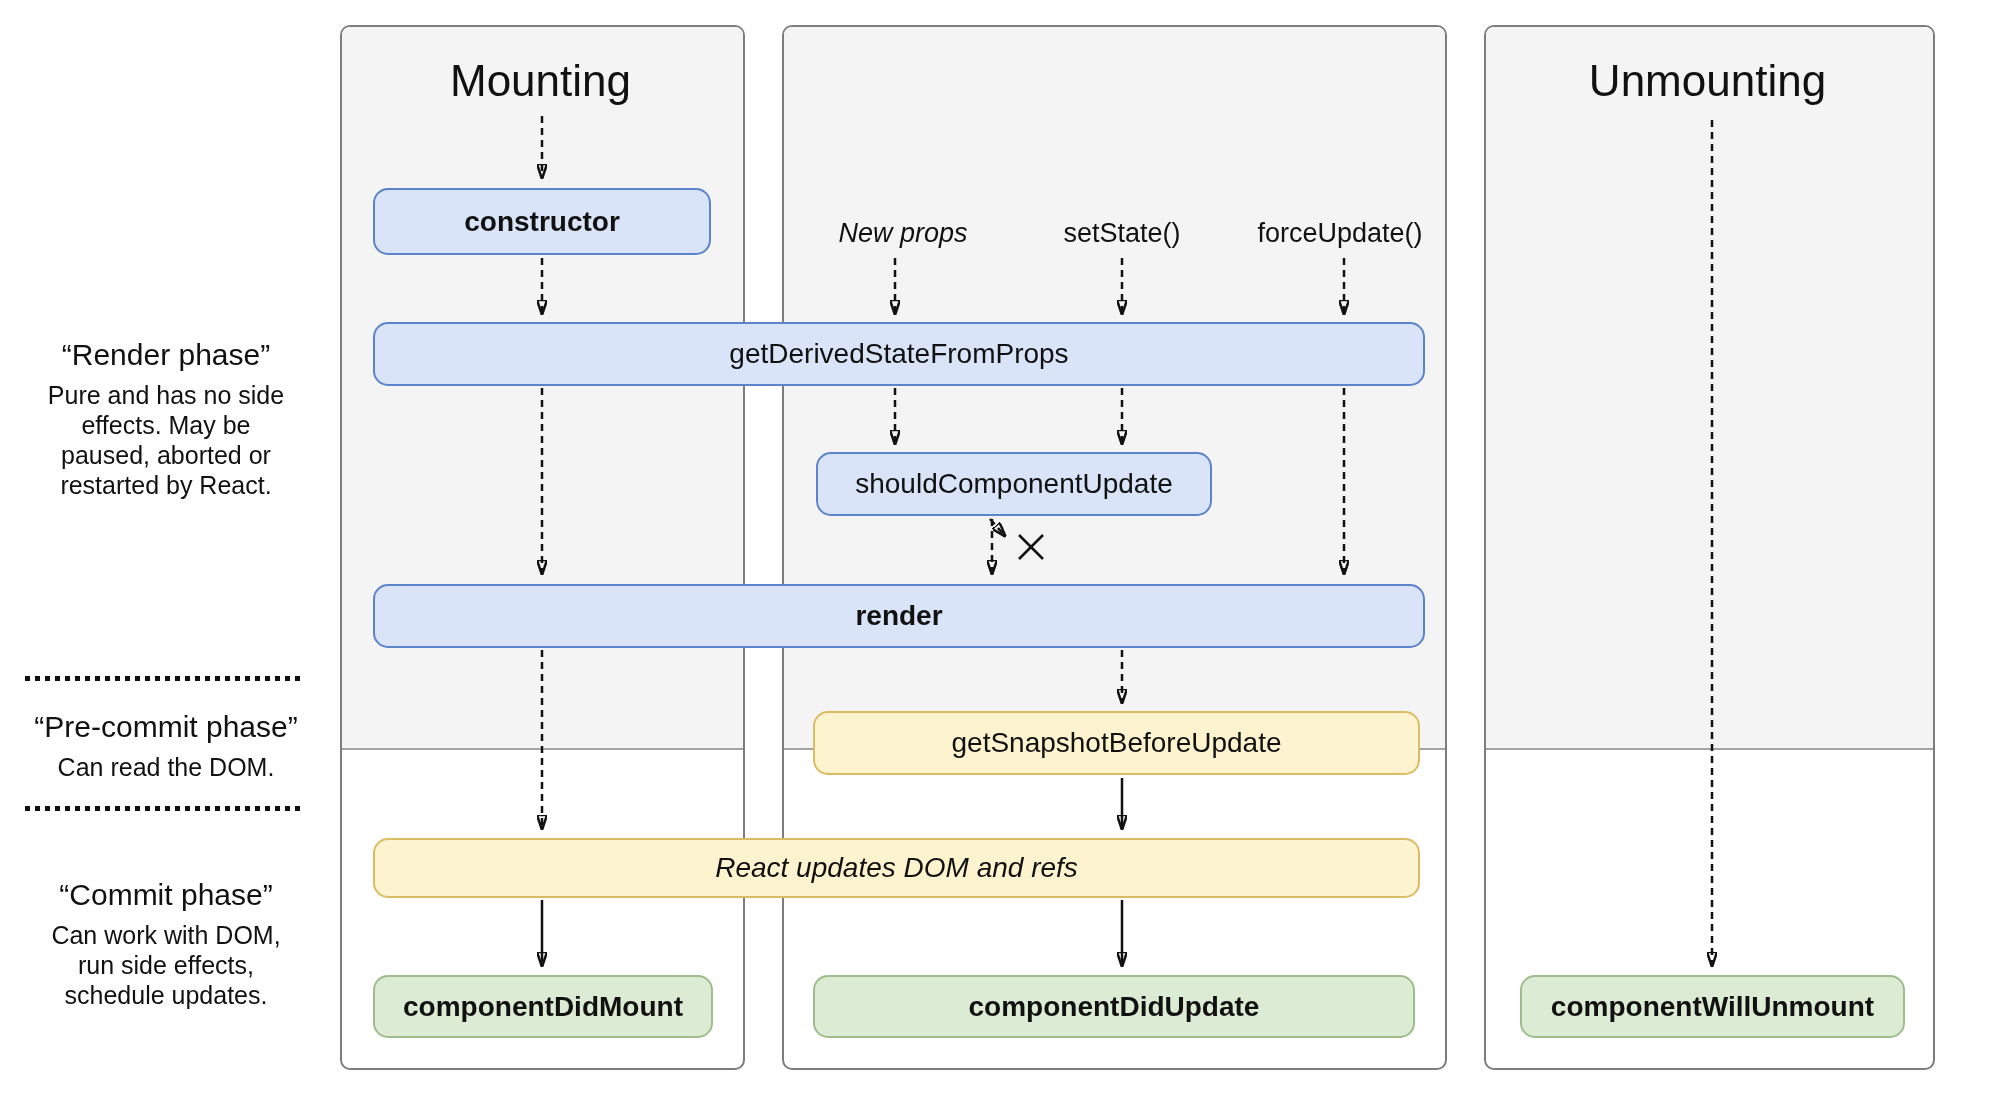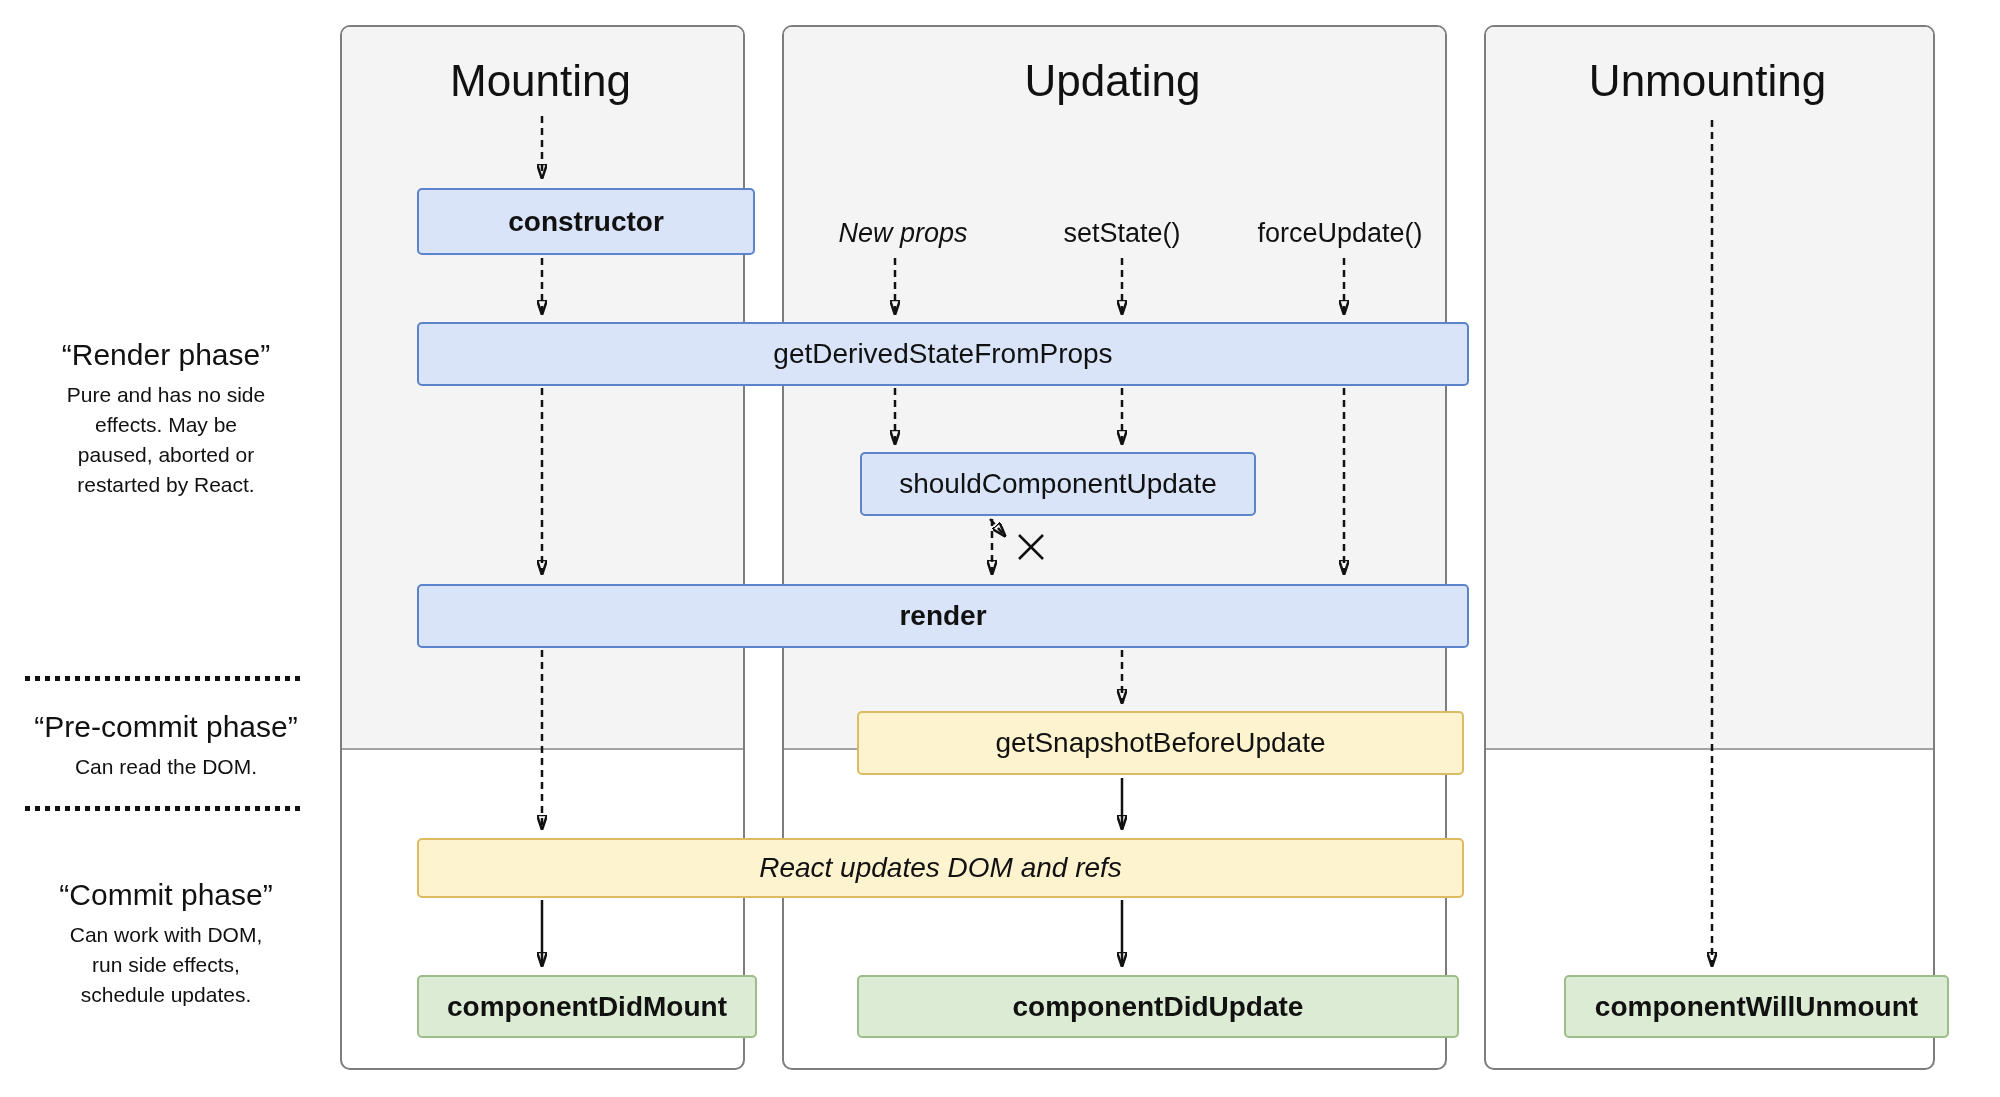--- a/index.html
+++ b/index.html
@@ -30,41 +30,41 @@
     background:var(--panel-bg);
     border-bottom:2px solid var(--panel-divider);
     border-radius:8px 8px 0 0;
   }
   .panel-title{
     position:absolute;top:30px;left:0;right:4px;text-align:center;
     font-size:44px;line-height:1.1;font-weight:400;
   }
   .node{
     position:absolute;display:flex;align-items:center;justify-content:center;
-    border-radius:5px;box-sizing:border-box;font-size:28px;
-    border:2px solid;z-index:3;margin-left:44px;
+    border-radius:15px;box-sizing:border-box;font-size:28px;
+    border:2px solid;z-index:3;
   }
   .node.blue{background:var(--box-blue-bg);border-color:var(--box-blue-border);}
   .node.yellow{background:var(--box-yellow-bg);border-color:var(--box-yellow-border);}
   .node.green{background:var(--box-green-bg);border-color:var(--box-green-border);}
   .node.bold{font-weight:bold;}
   .node.italic{font-style:italic;}
   .trigger{
     position:absolute;top:218px;transform:translateX(-50%);
     font-size:27px;white-space:nowrap;z-index:3;
   }
   .trigger.italic{font-style:italic;}
   .rail{position:absolute;left:0;top:0;width:332px;}
   .rail-title{
     position:absolute;left:0;width:100%;text-align:center;
     font-size:30px;line-height:1.15;
   }
   .rail-desc{
     position:absolute;left:0;width:100%;text-align:center;
-    font-size:21px;line-height:30px;white-space:pre-line;
+    font-size:25px;line-height:30px;white-space:pre-line;
   }
   .dotline{
     position:absolute;left:25px;width:278px;height:5px;z-index:2;
     background:repeating-linear-gradient(90deg,var(--text) 0 5px,transparent 5px 10px);
   }
   #arrows{position:absolute;left:0;top:0;z-index:2;}
   #arrows path{fill:none;stroke:var(--arrow);stroke-width:2.5px;}
   #arrows path.dashed{stroke-dasharray:7 5;}
   #arrows .xmark{stroke:var(--stop-x);stroke-width:8px;fill:none;}
 </style>
@@ -93,21 +93,20 @@
 schedule updates.</div>
   </div>
 
   <div class="panel" style="left:340px;width:405px;">
     <div class="phase-top"></div>
     <div class="panel-title">Mounting</div>
   </div>
 
   <div class="panel" style="left:782px;width:665px;">
     <div class="phase-top"></div>
-    <div class="panel-title">Updating</div>
   </div>
 
   <div class="panel" style="left:1484px;width:451px;">
     <div class="phase-top"></div>
     <div class="panel-title">Unmounting</div>
   </div>
 
   <span class="trigger italic" style="left:903px;">New props</span>
   <span class="trigger" style="left:1122px;text-align:right;">setState()</span>
   <span class="trigger" style="left:1340px;">forceUpdate()</span>

